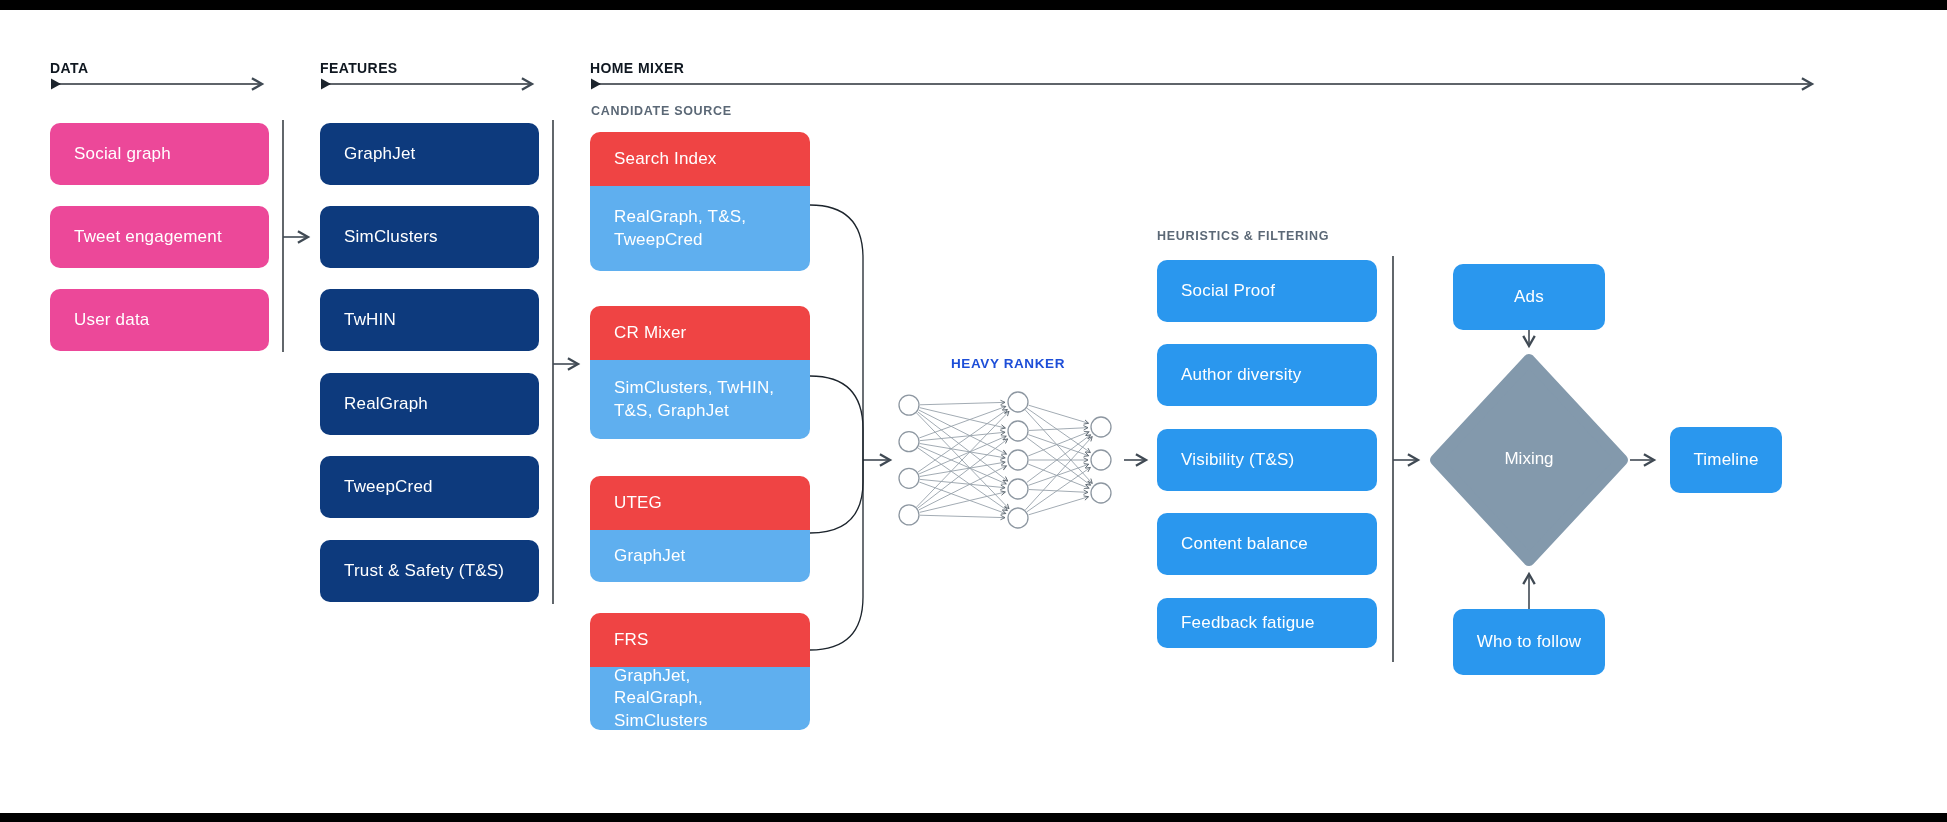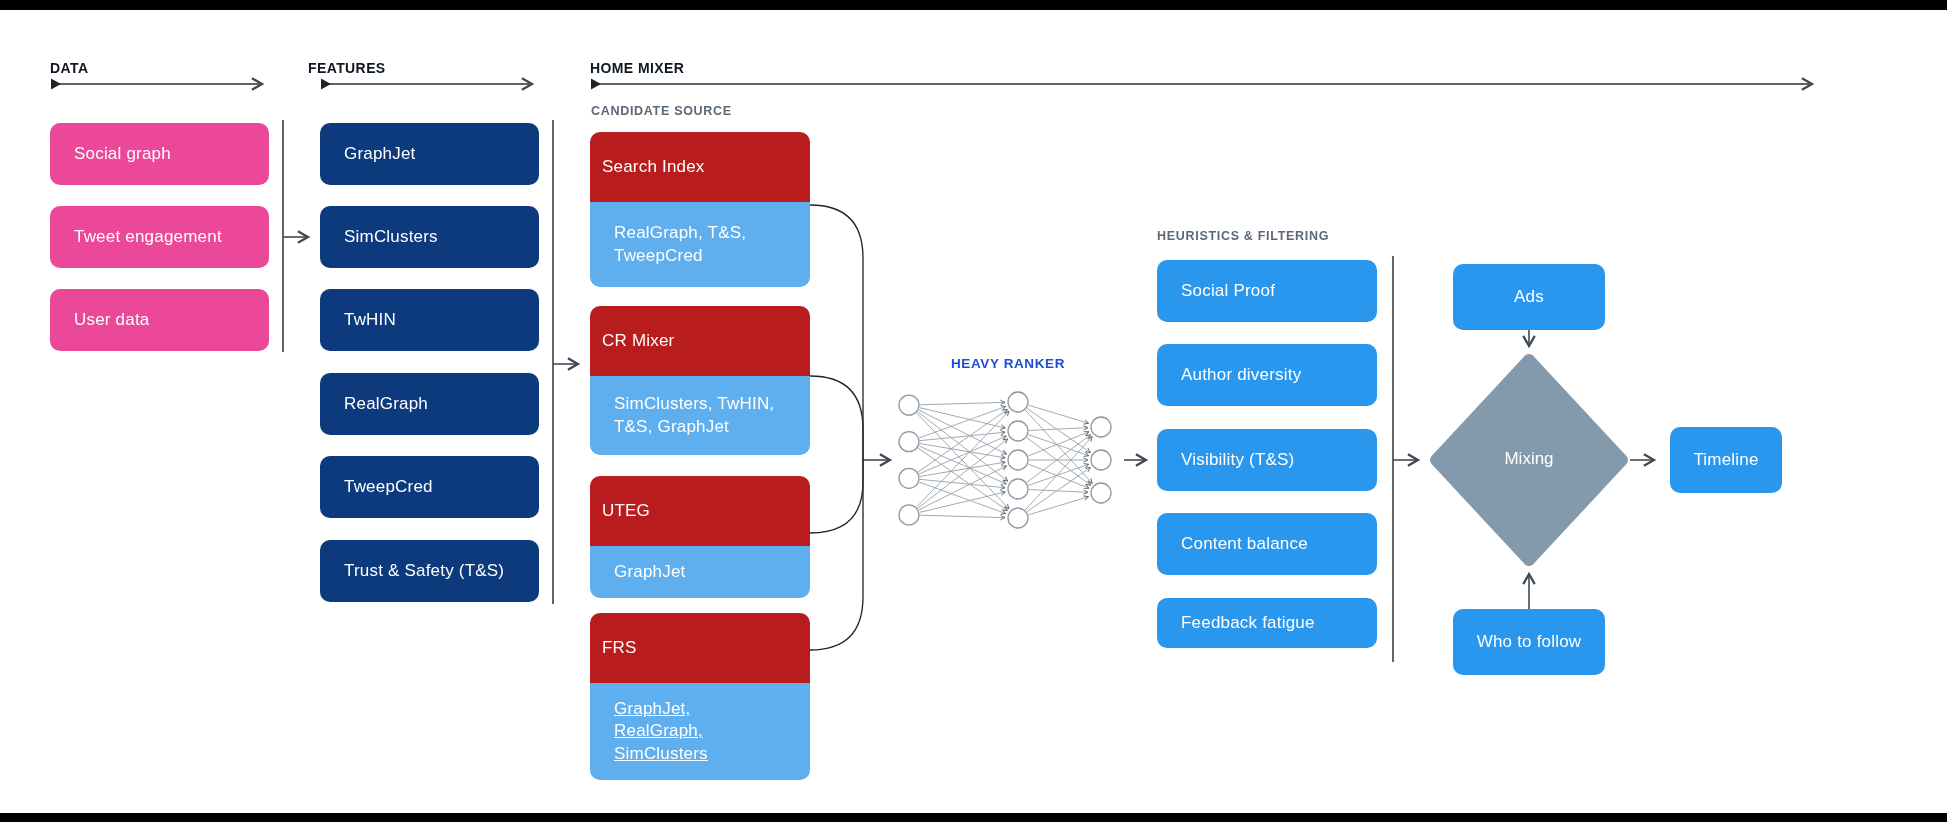--- a/index.html
+++ b/index.html
@@ -9,22 +9,22 @@
   #overlay{position:absolute;left:0;top:0;width:1947px;height:822px;}
   .sec-header{position:absolute;font-size:14px;font-weight:700;color:#0f1720;letter-spacing:.4px;white-space:nowrap;}
   .sub-label{position:absolute;font-size:12.5px;font-weight:600;color:#5b6876;letter-spacing:.7px;white-space:nowrap;}
   .box{position:absolute;border-radius:10px;color:#fff;font-size:17px;font-weight:500;
        display:flex;align-items:center;box-sizing:border-box;padding:0 18px 0 24px;letter-spacing:.2px;}
   .blue{background:#ec4899;}
   .navy{background:#0d3a7d;}
   .bright{background:#2a97ee;}
   .cbox{width:219px;height:62px;}
   .unit{position:absolute;width:220px;border-radius:10px;overflow:hidden;}
-  .unit-header{height:70px;background:#b91c1c;display:flex;align-items:center;
-               padding:0 18px 0 12px;color:#fff;font-size:17px;font-weight:500;letter-spacing:.2px;}
+  .unit-header{height:54px;background:#ef4444;display:flex;align-items:center;
+               padding:0 18px 0 24px;color:#fff;font-size:17px;font-weight:500;letter-spacing:.2px;}
   .unit-sub{background:#5fafef;display:flex;align-items:center;box-sizing:border-box;
             padding:6px 28px 6px 24px;color:#fff;font-size:17px;font-weight:500;line-height:1.32;letter-spacing:.2px;}
   .ctr{justify-content:center;padding:8px;text-align:center;}
   .hr-label{position:absolute;font-size:13.5px;font-weight:600;color:#1d4ed8;letter-spacing:.6px;text-align:center;white-space:nowrap;}
   .mix-label{position:absolute;color:#fff;font-size:17px;font-weight:500;text-align:center;}
   .net-edge{stroke:#97a1aa;stroke-width:.9;fill:none;}
   .net-node{fill:#ffffff;stroke:#8d97a1;stroke-width:1.3;}
 </style>
 </head>
 <body>
@@ -126,21 +126,21 @@
         <circle cx="1018" cy="518" r="10" class="net-node"></circle>
         <circle cx="1101" cy="427" r="10" class="net-node"></circle>
         <circle cx="1101" cy="460" r="10" class="net-node"></circle>
         <circle cx="1101" cy="493" r="10" class="net-node"></circle>
       </g>
 
     <polygon points="1436,460 1529,360 1622,460 1529,560" fill="#8399ac" stroke="#8399ac" stroke-width="12" stroke-linejoin="round"></polygon>
   </svg>
 
   <div class="sec-header" style="left:50px;top:60px;">DATA</div>
-  <div class="sec-header" style="left:308px;top:60px;">FEATURES</div>
+  <div class="sec-header" style="left:320px;top:60px;">FEATURES</div>
   <div class="sec-header" style="left:590px;top:60px;">HOME MIXER</div>
 
   <div class="box blue cbox" style="left:50px;top:123px;">Social graph</div>
   <div class="box blue cbox" style="left:50px;top:206px;">Tweet engagement</div>
   <div class="box blue cbox" style="left:50px;top:289px;">User data</div>
 
   <div class="box navy cbox" style="left:320px;top:123px;">GraphJet</div>
   <div class="box navy cbox" style="left:320px;top:206px;">SimClusters</div>
   <div class="box navy cbox" style="left:320px;top:289px;">TwHIN</div>
   <div class="box navy cbox" style="left:320px;top:373px;">RealGraph</div>
@@ -156,21 +156,21 @@
   <div class="unit" style="left:590px;top:306px;">
     <div class="unit-header">CR Mixer</div>
     <div class="unit-sub" style="height:79px;">SimClusters, TwHIN, T&amp;S, GraphJet</div>
   </div>
   <div class="unit" style="left:590px;top:476px;text-align:center;">
     <div class="unit-header">UTEG</div>
     <div class="unit-sub" style="height:52px;">GraphJet</div>
   </div>
   <div class="unit" style="left:590px;top:613px;">
     <div class="unit-header">FRS</div>
-    <div class="unit-sub" style="height:97px;text-decoration:underline;">GraphJet, RealGraph, SimClusters</div>
+    <div class="unit-sub" style="height:63px;">GraphJet, RealGraph, SimClusters</div>
   </div>
 
   <div class="hr-label" style="left:948px;top:356px;width:120px;">HEAVY RANKER</div>
 
   <div class="sub-label" style="left:1157px;top:229px;">HEURISTICS &amp; FILTERING</div>
   <div class="box bright" style="left:1157px;top:260px;width:220px;height:62px;">Social Proof</div>
   <div class="box bright" style="left:1157px;top:344px;width:220px;height:62px;">Author diversity</div>
   <div class="box bright" style="left:1157px;top:429px;width:220px;height:62px;">Visibility (T&amp;S)</div>
   <div class="box bright" style="left:1157px;top:513px;width:220px;height:62px;">Content balance</div>
   <div class="box bright" style="left:1157px;top:598px;width:220px;height:50px;">Feedback fatigue</div>

